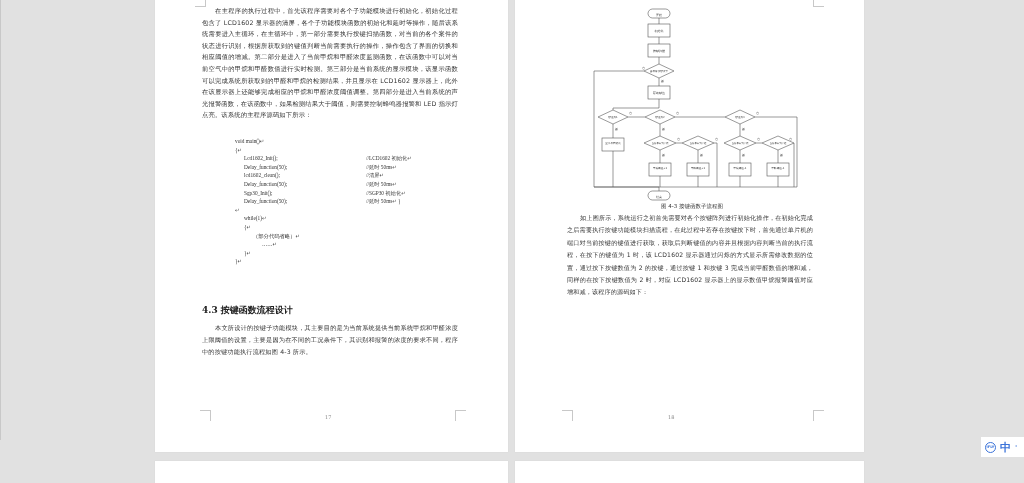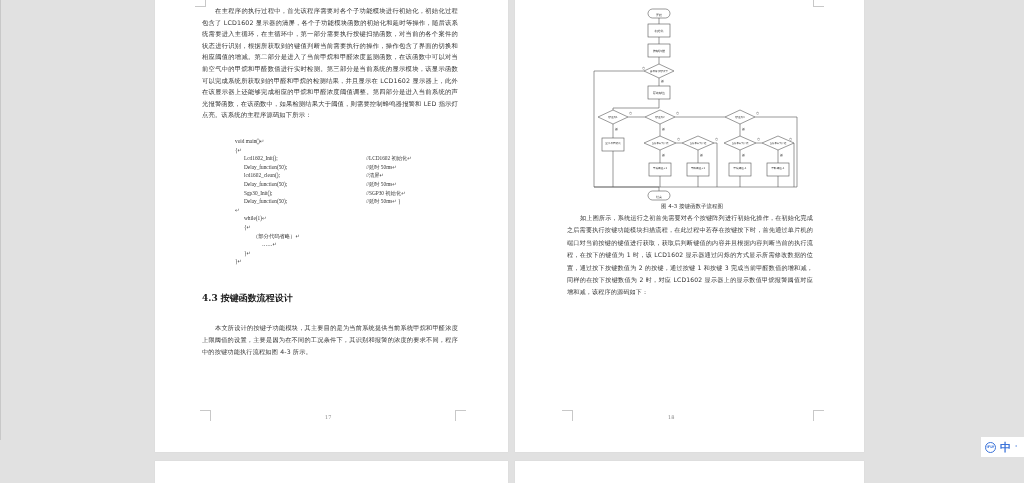--- a/index.html
+++ b/index.html
@@ -80,21 +80,21 @@
       <div class="row"><span style="padding-left: 9px;">Delay_function(50);</span><span class="cmt">//延时 50ms↵        }</span></div>
       <div class="row"><span style="padding-left: 0px;">↵</span></div>
       <div class="row"><span style="padding-left: 9px;">while(1)↵</span></div>
       <div class="row"><span style="padding-left: 9px;">{↵</span></div>
       <div class="row"><span style="padding-left: 18px;">（部分代码省略）↵</span></div>
       <div class="row"><span style="padding-left: 27px;">……↵</span></div>
       <div class="row"><span style="padding-left: 9px;">}↵</span></div>
       <div class="row"><span style="padding-left: 0px;">}↵</span></div>
     </div>
 
-  <div class="heading" style="left:47px; top:292px;">4.3  按键函数流程设计</div>
+  <div class="heading" style="left:47px; top:304px;">4.3  按键函数流程设计</div>
 
   <div class="para" style="left:47px; top:322px; width:256px; font-size:6.2px; line-height:12px;"><span class="indent"></span><span>本文所设计的按键子功能模块，其主要目的是为当前系统提供当前系统甲烷和甲醛浓度上限阈值的设置，主要是因为在不同的工况条件下，其识别和报警的浓度的要求不同，程序中的按键功能执行流程如图 4-3 所示。</span></div>
 
   <div class="corner bl" style="left:45px; top:410px;"></div>
   <div class="corner br" style="left:300px; top:410px;"></div>
   <div class="corner tl" style="left:40px; top:-4px;"></div>
   <div class="page-num" style="left:170px; top:414px;">17</div>
 </div>
 
 <div class="page" id="page18">

